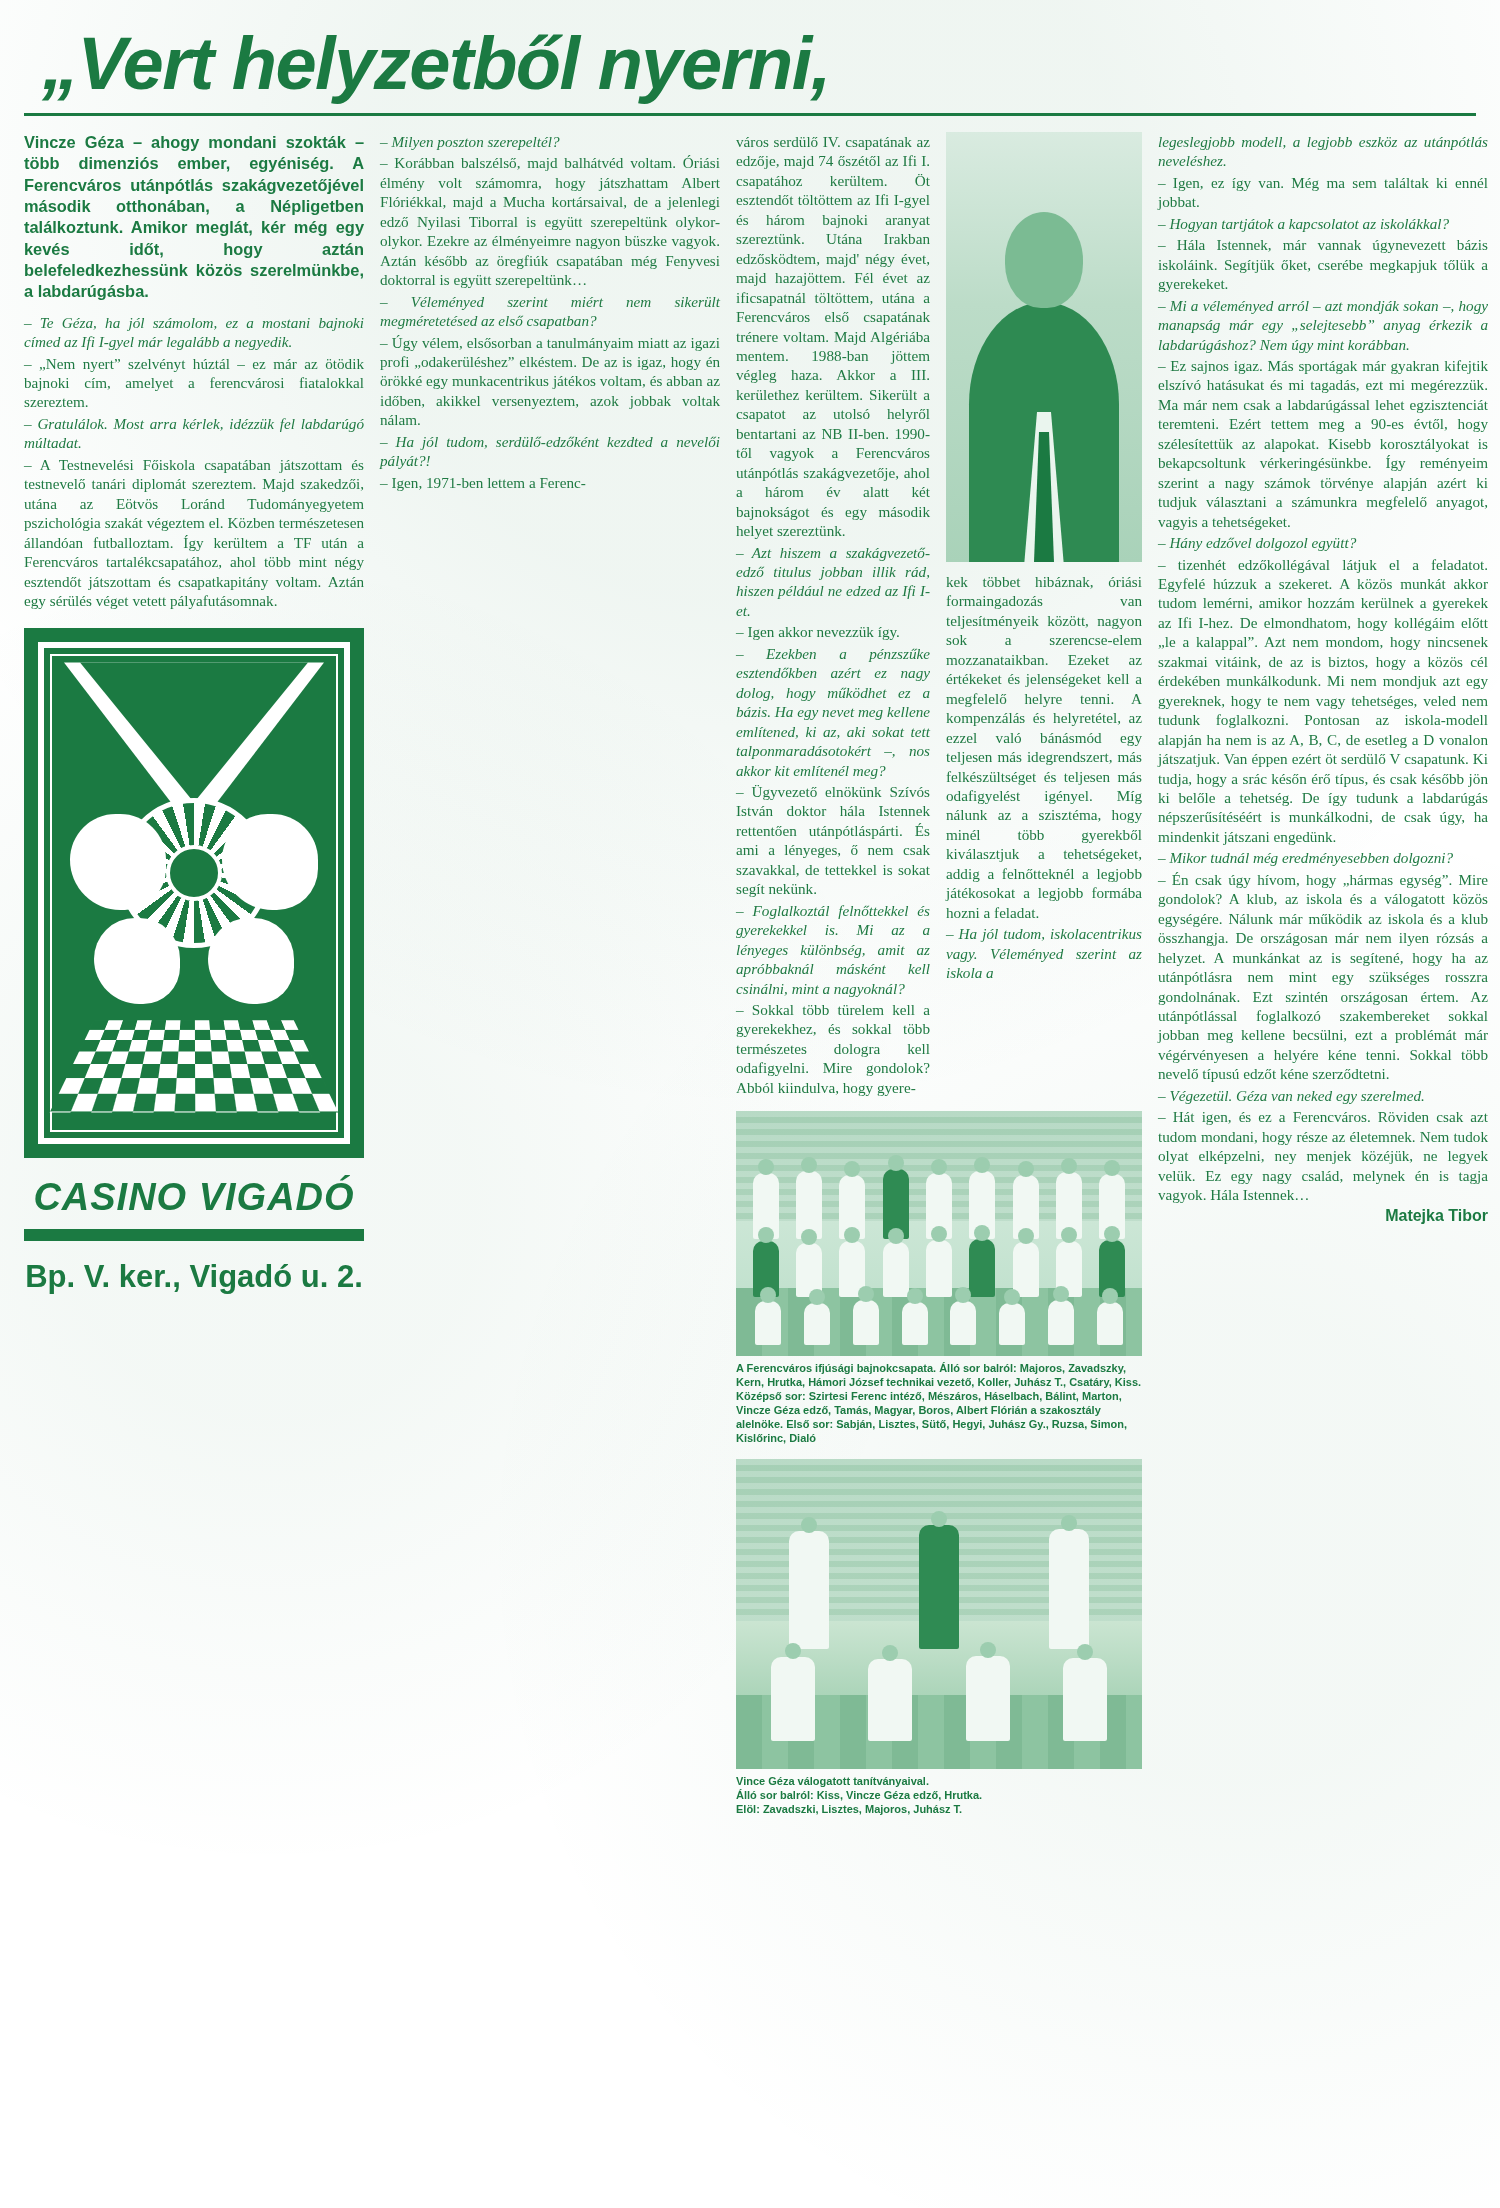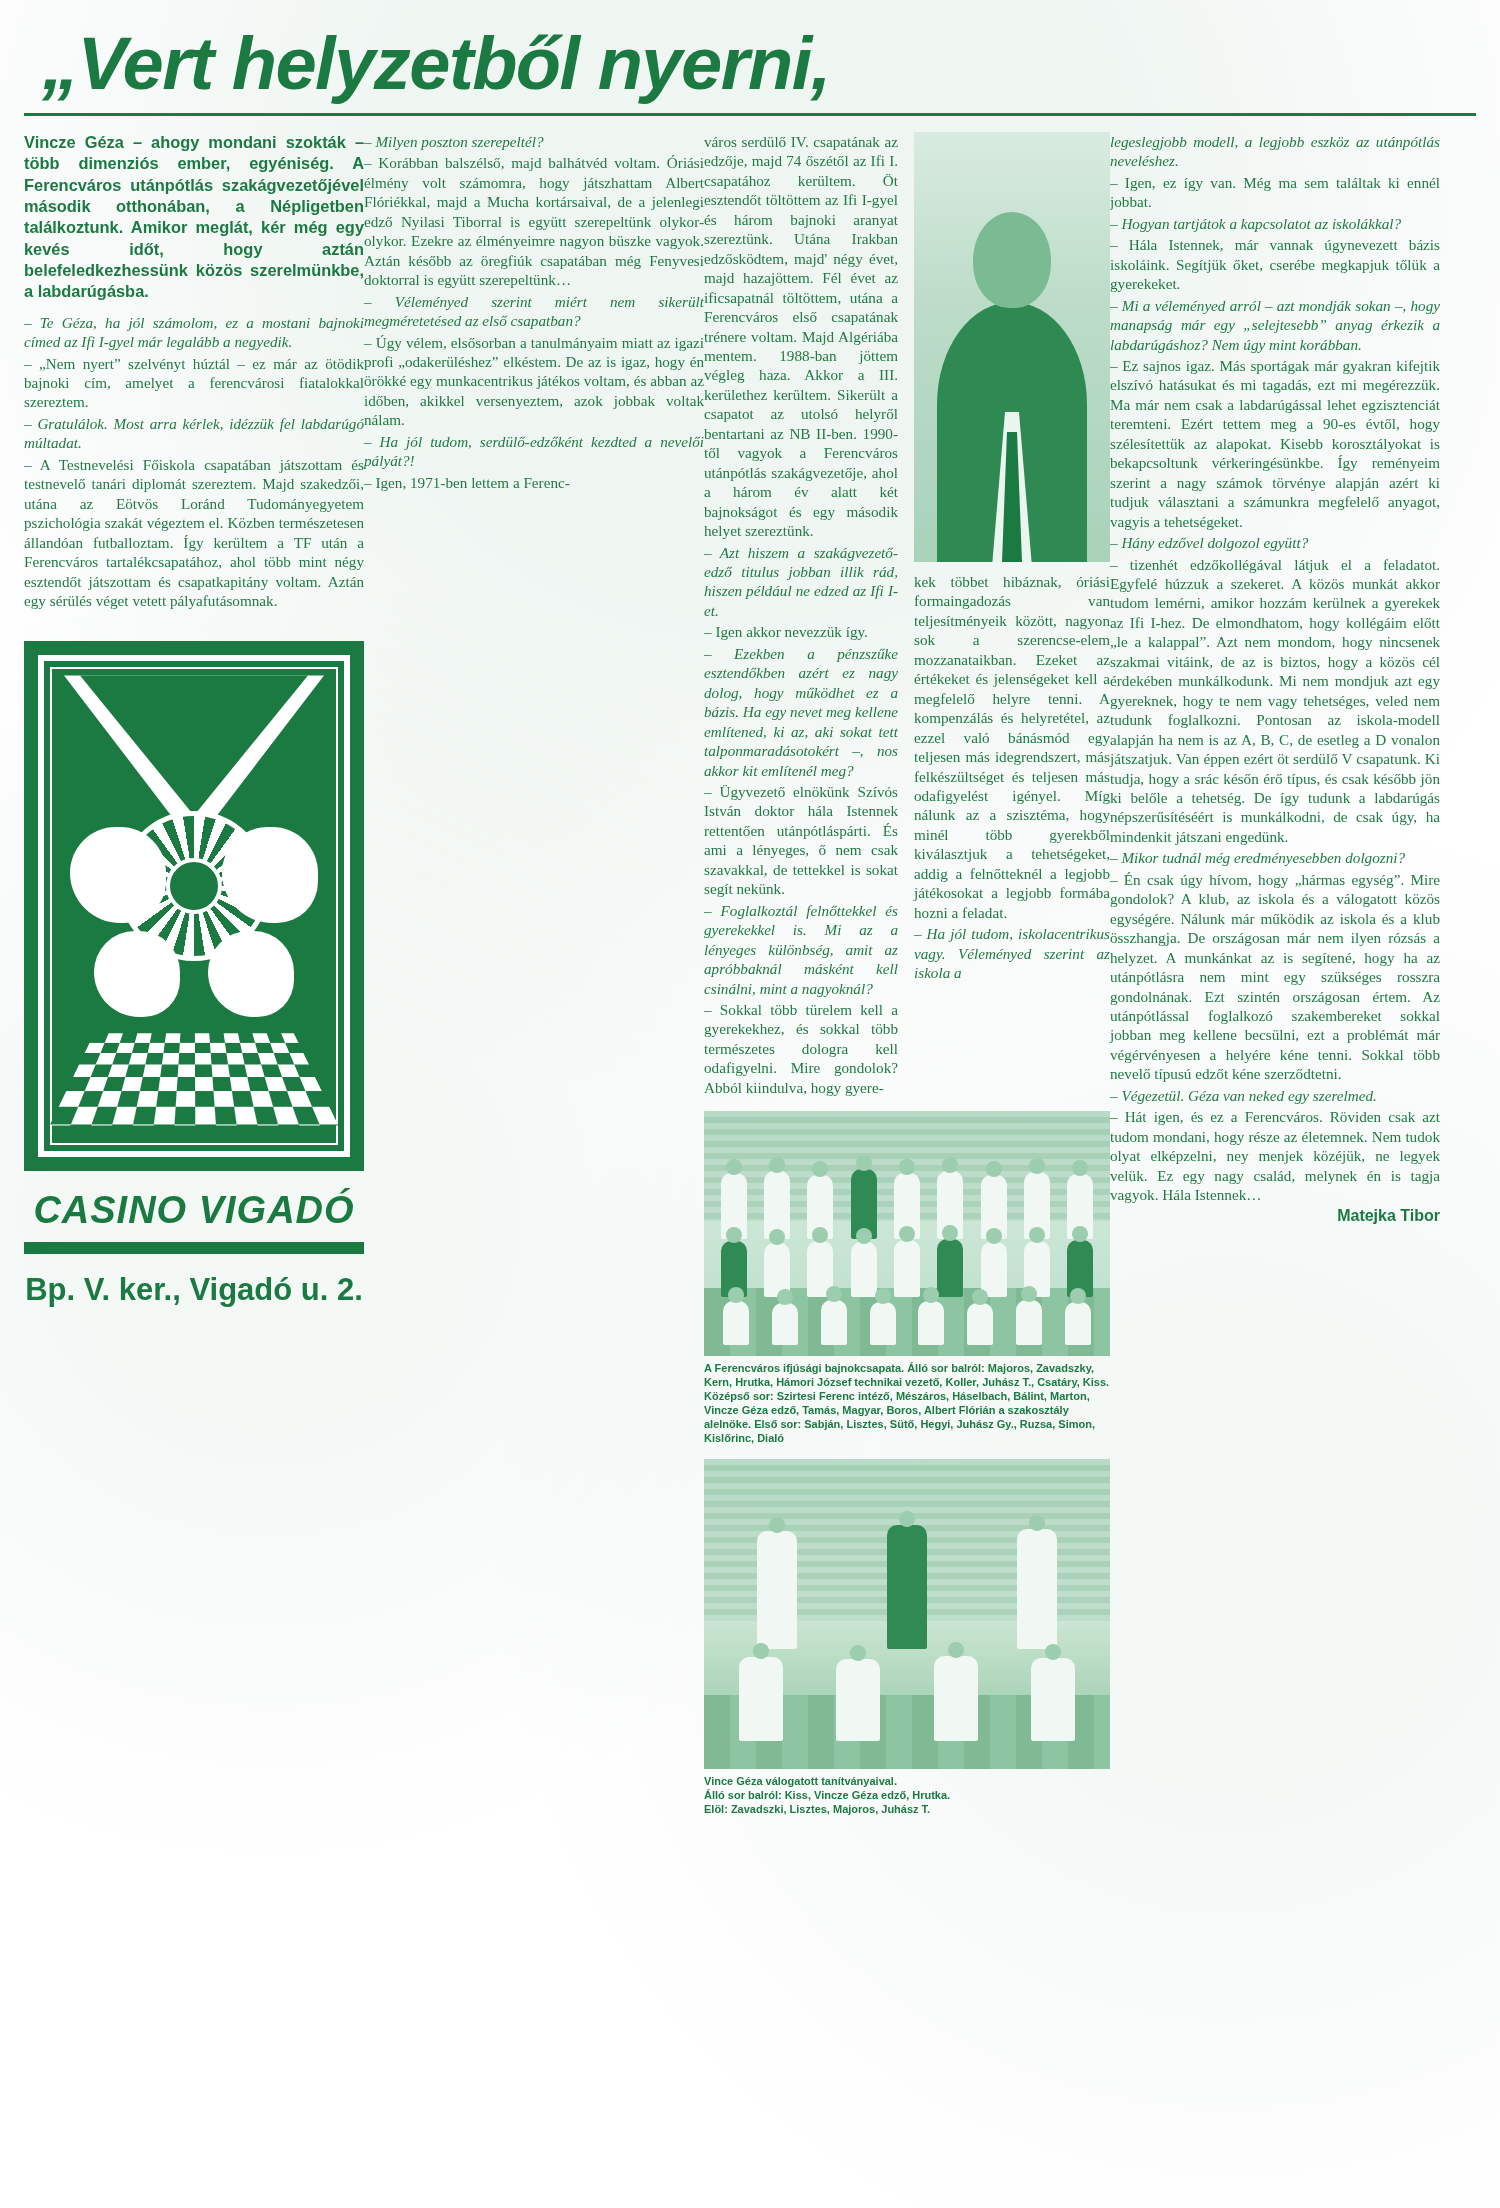--- a/index.html
+++ b/index.html
@@ -52,21 +52,21 @@
     letter-spacing: -0.4px;
   }
   .rule {
     height: 3px;
     background: #1b7a42;
     margin: 14px 0 16px 0;
   }
   
   .cols {
     display: flex;
-    gap: 0;
+    gap: 16px;
     align-items: flex-start;
   }
   .col {
     width: 338px;
     flex: none;
   }
   .col.c1 { width: 340px; }
   .col.c2 { width: 340px; }
   .col.c4 { width: 330px; }
 
@@ -84,21 +84,21 @@
     font-size: 16.4px;
     line-height: 1.3;
     text-align: justify;
     color: #1b7a42;
     margin-bottom: 10px;
   }
   .qa { margin-top: 4px; }
 
   
   .ad {
-    margin-top: 31px;
+    margin-top: 18px;
     width: 340px;
   }
   .ad-art {
     position: relative;
     width: 340px;
     height: 530px;
     background: #1b7a42;
     overflow: hidden;
   }
   .ad-art .frame-in {

